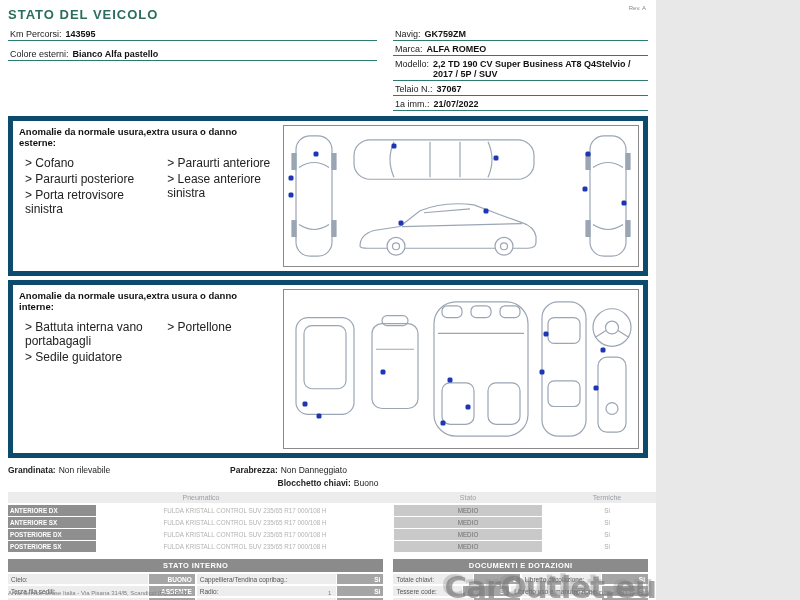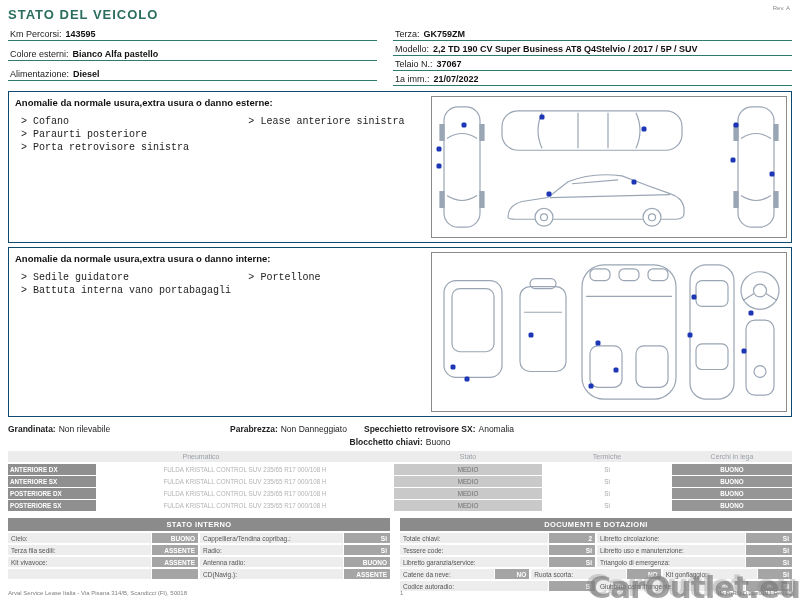--- a/index.html
+++ b/index.html
@@ -1,40 +1,40 @@
 <!DOCTYPE html>
 <html><head>
 <meta charset="utf-8">
 <style>
   * { box-sizing: border-box; margin: 0; padding: 0; }
   html,body { background:#e8e8e8; }
   body { font-family:"Liberation Sans", sans-serif; }
-  .page { position:relative; width:800px; height:600px; background:#fff; overflow:hidden; color:#222; }
+  .page { position:relative; width:656px; height:600px; background:#fff; overflow:hidden; color:#222; }
 
   
   .top { padding:5px 8px 0 8px; }
   .title-row { position:relative; height:18px; }
   .page-title { font-size:13px; font-weight:bold; color:#2c6e5e; letter-spacing:1px; }
   .rev { position:absolute; right:2px; top:0; font-size:6px; color:#8a8a8a; }
   .cols { display:flex; margin-top:4px; }
   .col-left { width:385px; padding-right:16px;text-align:right; }
   .col-right { flex:1; }
   .frow { display:flex; gap:4px; border-bottom:1px solid #2d7a6f; font-size:9px; padding:2px 2px 1px 2px; }
   .col-left .frow { margin-bottom:6px; }
   .col-right .frow { margin-bottom:1px; }
   .flab { white-space:nowrap; color:#222; }
   .fval { font-weight:bold; color:#111; }
 
   
-  .section { border:1px solid #0c4a6e; margin:4px 8px 0 8px; display:flex; background:#fff; }
+  .section { border:5px solid #0c4a6e; margin:4px 8px 0 8px; display:flex; background:#fff; }
   .sec-text { flex:1; padding:5px 6px; }
   .sec-title { font-size:9.5px; font-weight:bold; margin-bottom:7px; color:#111; }
   .lists { display:flex; }
   .lcol1 { width:56%; } .lcol2 { width:44%; }
-  .li { font-size:10px; color:#222; padding:1px 0 1px 6px;font-family:Liberation Mono, monospace; }
+  .li { font-size:12px; color:#222; padding:1px 0 1px 6px; }
   .li::before { content:"> "; }
   .diagram { width:356px; border:1px solid #8a8a8a; margin:4px; position:relative; background:#fff; }
   .sec-ext .diagram { height:142px; }
   .sec-int .diagram { height:160px; }
   .diagram svg { width:100%; height:100%; display:block; }
   .dot { position:absolute; width:5px; height:5px; background:#1d36b5; border-radius:1.5px; transform:translate(-50%,-50%); }
 
   
   .checks { display:grid; grid-template-columns:222px 134px 218px 1fr; margin:7px 8px 2px 8px; font-size:8.5px; row-gap:3px; }
   .clab { font-weight:bold; margin-right:3px;margin-top:45px; }
@@ -83,29 +83,29 @@
     <div class="cols">
       <div class="col-left">
         <div class="frow">
           <span class="flab">Km Percorsi:</span>
           <span class="fval">143595</span>
         </div>
         <div class="frow">
           <span class="flab">Colore esterni:</span>
           <span class="fval">Bianco Alfa pastello</span>
         </div>
-        <div class="frow">
-          <span class="flab">Alimentazione:</span>
-          <span class="fval">Diesel</span>
-        </div>
       </div>
       <div class="col-right">
         <div class="frow">
-          <span class="flab">Terza:</span>
+          <span class="flab">Navig:</span>
           <span class="fval">GK759ZM</span>
+        </div>
+        <div class="frow">
+          <span class="flab">Marca:</span>
+          <span class="fval">ALFA ROMEO</span>
         </div>
         <div class="frow">
           <span class="flab">Modello:</span>
           <span class="fval">2,2 TD 190 CV Super Business AT8 Q4Stelvio / 2017 / 5P / SUV</span>
         </div>
         <div class="frow">
           <span class="flab">Telaio N.:</span>
           <span class="fval">37067</span>
         </div>
         <div class="frow">
@@ -119,20 +119,21 @@
   <div class="section sec-ext">
     <div class="sec-text">
       <div class="sec-title">Anomalie da normale usura,extra usura o danno esterne:</div>
       <div class="lists">
         <div class="lcol1">
           <div class="li">Cofano</div>
           <div class="li">Paraurti posteriore</div>
           <div class="li">Porta retrovisore sinistra</div>
         </div>
         <div class="lcol2">
+          <div class="li">Paraurti anteriore</div>
           <div class="li">Lease anteriore sinistra</div>
         </div>
       </div>
     </div>
     <div class="diagram" id="ext-diagram">
       <svg viewBox="0 0 354 142" preserveAspectRatio="none">
         <g fill="none" stroke="#9aa6b4" stroke-width="1.2">
           <rect x="12" y="10" width="36" height="122" rx="14"></rect>
           <path d="M15,42 Q30,32 45,42"></path>
           <path d="M15,100 Q30,110 45,100"></path>
@@ -171,22 +172,22 @@
         <div class="dot" style="left: 85%; top: 45%;"></div>
         <div class="dot" style="left: 96%; top: 55%;"></div>
       </div>
   </div>
 
   <div class="section sec-int">
     <div class="sec-text">
       <div class="sec-title">Anomalie da normale usura,extra usura o danno interne:</div>
       <div class="lists">
         <div class="lcol1">
+          <div class="li">Battuta interna vano portabagagli</div>
           <div class="li">Sedile guidatore</div>
-          <div class="li">Battuta interna vano portabagagli</div>
         </div>
         <div class="lcol2">
           <div class="li">Portellone</div>
         </div>
       </div>
     </div>
     <div class="diagram" id="int-diagram">
       <svg viewBox="0 0 354 160" preserveAspectRatio="none">
         <g fill="none" stroke="#9aa6b4" stroke-width="1.2">
           <rect x="12" y="28" width="58" height="98" rx="12"></rect>
@@ -224,23 +225,20 @@
         <div class="dot" style="left: 88%; top: 62%;"></div>
       </div>
   </div>
 
   <div class="checks">
     <div>
       <span class="clab">Grandinata:</span><span class="cval">Non rilevabile</span>
     </div>
     <div>
       <span class="clab">Parabrezza:</span><span class="cval">Non Danneggiato</span>
-    </div>
-    <div>
-      <span class="clab">Specchietto retrovisore SX:</span><span class="cval">Anomalia</span>
     </div>
     <div class="c5">
       <span class="clab">Blocchetto chiavi:</span><span class="cval">Buono</span>
     </div>
   </div>
 
   <table class="tyres">
     <colgroup>
       <col style="width:88px">
         <col style="width:298px">

